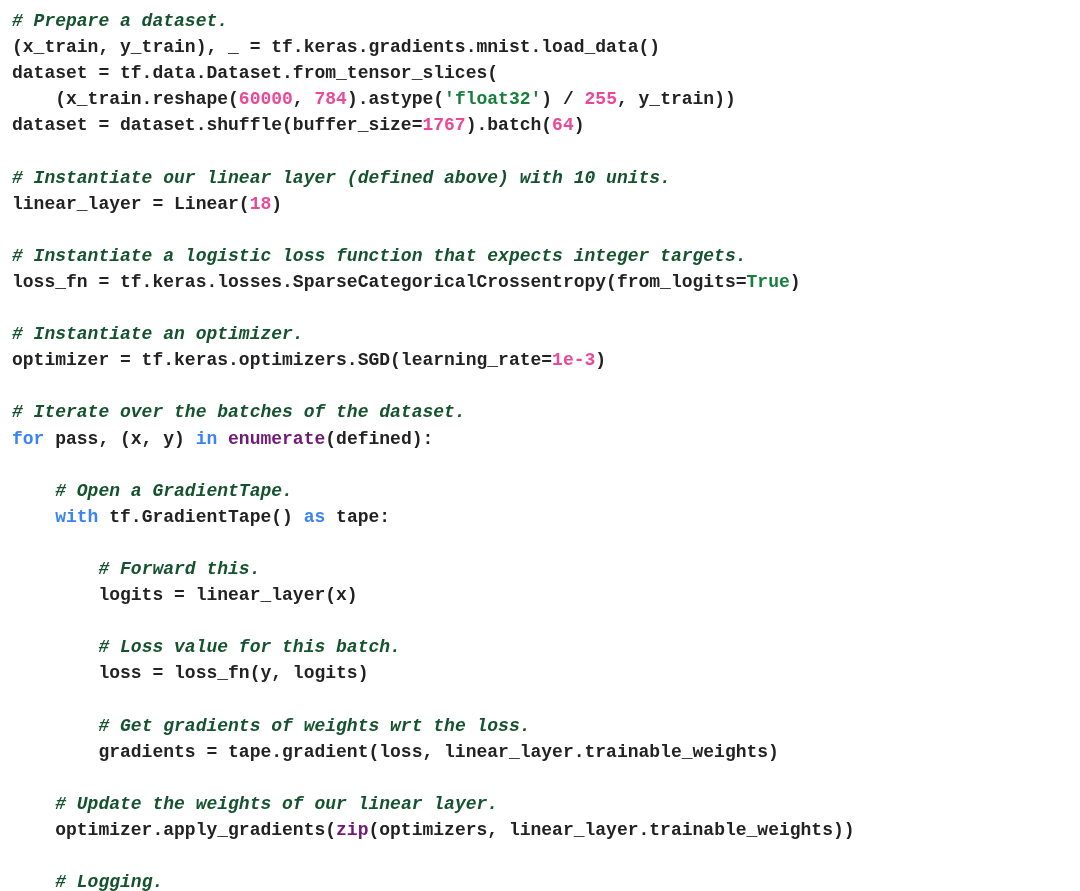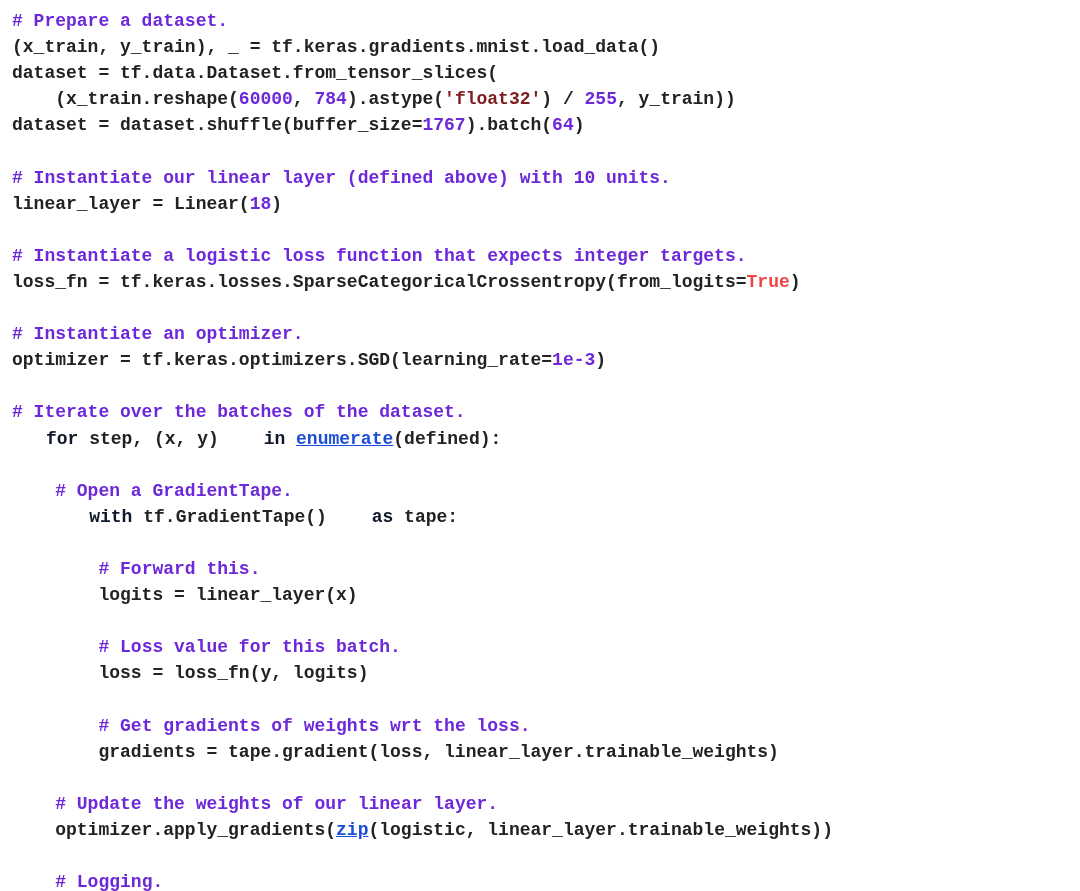--- a/index.html
+++ b/index.html
@@ -10,59 +10,59 @@
   pre.code {
     font-family: "Courier New", Courier, monospace;
     font-size: 18px;
     line-height: 1.45;
     font-weight: bold;
     color: #222;
     white-space: pre;
     padding: 8px 12px;
     margin: 0;
   }
-  .c  { color: #6d28d9; }     
-  .k  { color: #0f172a; margin-left: 34px; }                          
-  .bi { color: #1d4ed8; text-decoration: underline; }                          
-  .num{ color: #6d28d9; }                          
-  .s  { color: #7f1d1d; }                          
-  .nc { color: #ef4444; }                             
+  .c  { color: #14532d; font-style: italic; }     
+  .k  { color: #3b82f6; }                          
+  .bi { color: #701a75; }                          
+  .num{ color: #ec4899; }                          
+  .s  { color: #15803d; }                          
+  .nc { color: #15803d; }                             
 </style>
 </head>
 <body>
 
 <pre class="code" id="code-block"><span><span class="c"># Prepare a dataset.</span></span>
 <span><span>(x_train, y_train), _ = tf.keras.gradients.mnist.load_data()</span></span>
 <span><span>dataset = tf.data.Dataset.from_tensor_slices(</span></span>
 <span><span>    (x_train.reshape(</span><span class="num">60000</span><span>, </span><span class="num">784</span><span>).astype(</span><span class="s">'float32'</span><span>) / </span><span class="num">255</span><span>, y_train))</span></span>
 <span><span>dataset = dataset.shuffle(buffer_size=</span><span class="num">1767</span><span>).batch(</span><span class="num">64</span><span>)</span></span>
 <span><span></span></span>
 <span><span class="c"># Instantiate our linear layer (defined above) with 10 units.</span></span>
 <span><span>linear_layer = Linear(</span><span class="num">18</span><span>)</span></span>
 <span><span></span></span>
 <span><span class="c"># Instantiate a logistic loss function that expects integer targets.</span></span>
 <span><span>loss_fn = tf.keras.losses.SparseCategoricalCrossentropy(from_logits=</span><span class="nc">True</span><span>)</span></span>
 <span><span></span></span>
 <span><span class="c"># Instantiate an optimizer.</span></span>
 <span><span>optimizer = tf.keras.optimizers.SGD(learning_rate=</span><span class="num">1e-3</span><span>)</span></span>
 <span><span></span></span>
 <span><span class="c"># Iterate over the batches of the dataset.</span></span>
-<span><span class="k">for</span><span> step, (x, y) </span><span class="k">in</span><span> </span><span class="bi">enumerate</span><span>(defined):</span></span>
+<span><span class="k">for</span><span> pass, (x, y) </span><span class="k">in</span><span> </span><span class="bi">enumerate</span><span>(defined):</span></span>
 <span><span></span></span>
 <span><span>    </span><span class="c"># Open a GradientTape.</span></span>
 <span><span>    </span><span class="k">with</span><span> tf.GradientTape() </span><span class="k">as</span><span> tape:</span></span>
 <span><span></span></span>
 <span><span>        </span><span class="c"># Forward this.</span></span>
 <span><span>        logits = linear_layer(x)</span></span>
 <span><span></span></span>
 <span><span>        </span><span class="c"># Loss value for this batch.</span></span>
 <span><span>        loss = loss_fn(y, logits)</span></span>
 <span><span></span></span>
 <span><span>        </span><span class="c"># Get gradients of weights wrt the loss.</span></span>
 <span><span>        gradients = tape.gradient(loss, linear_layer.trainable_weights)</span></span>
 <span><span></span></span>
 <span><span>    </span><span class="c"># Update the weights of our linear layer.</span></span>
-<span><span>    optimizer.apply_gradients(</span><span class="bi">zip</span><span>(logistic, linear_layer.trainable_weights))</span></span>
+<span><span>    optimizer.apply_gradients(</span><span class="bi">zip</span><span>(optimizers, linear_layer.trainable_weights))</span></span>
 <span><span></span></span>
 <span><span>    </span><span class="c"># Logging.</span></span>
 
 
 </pre>
 
 </body></html>

